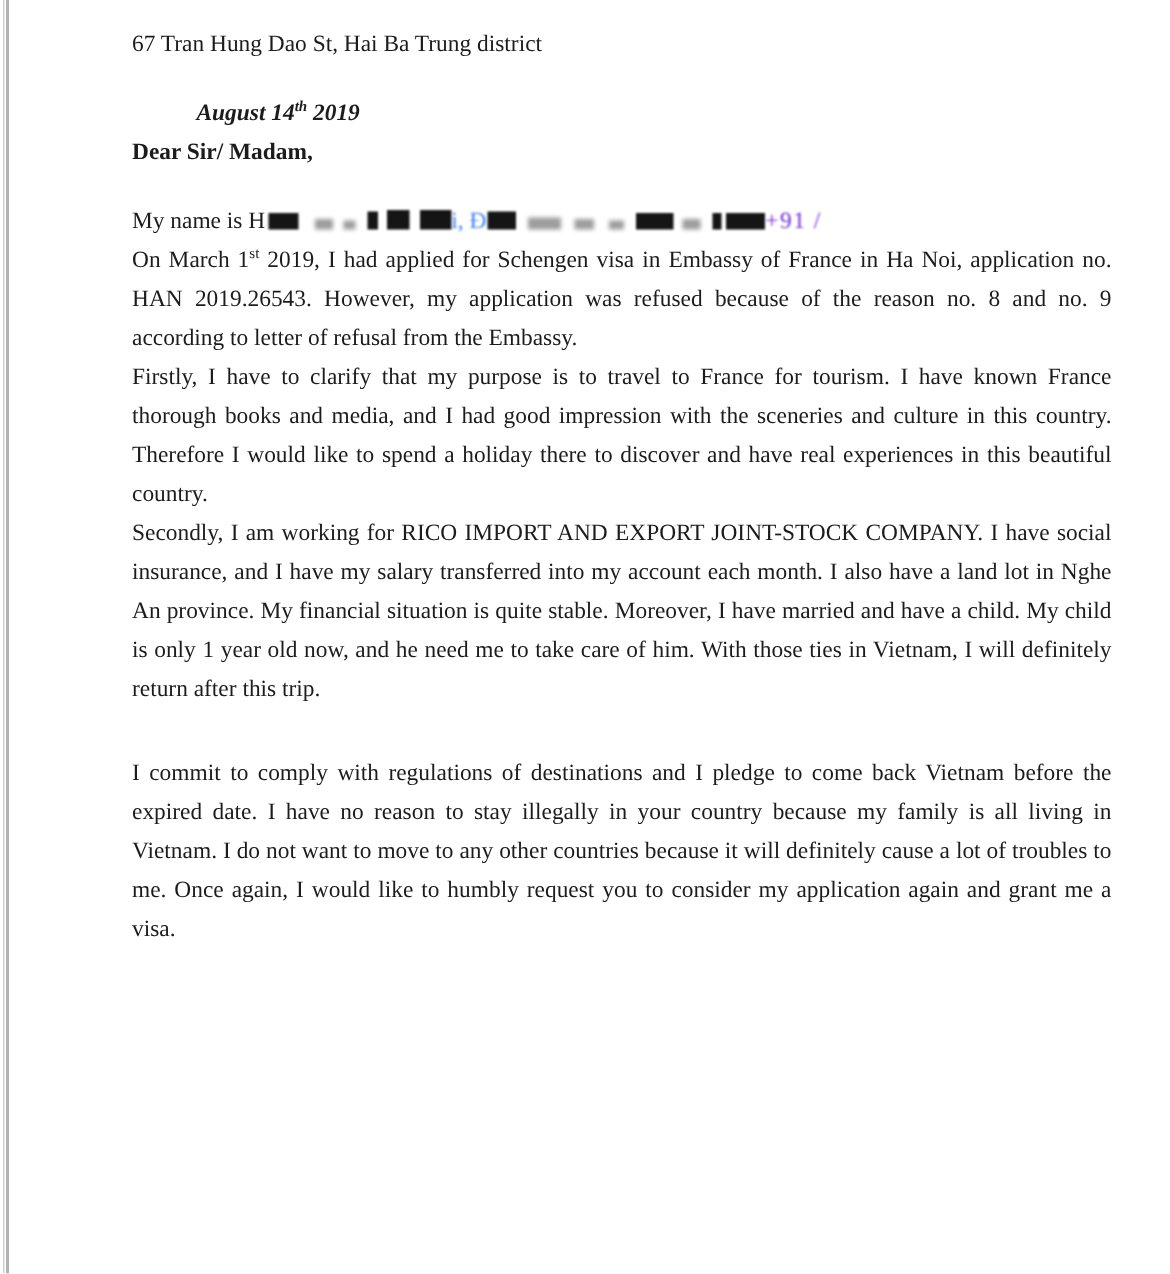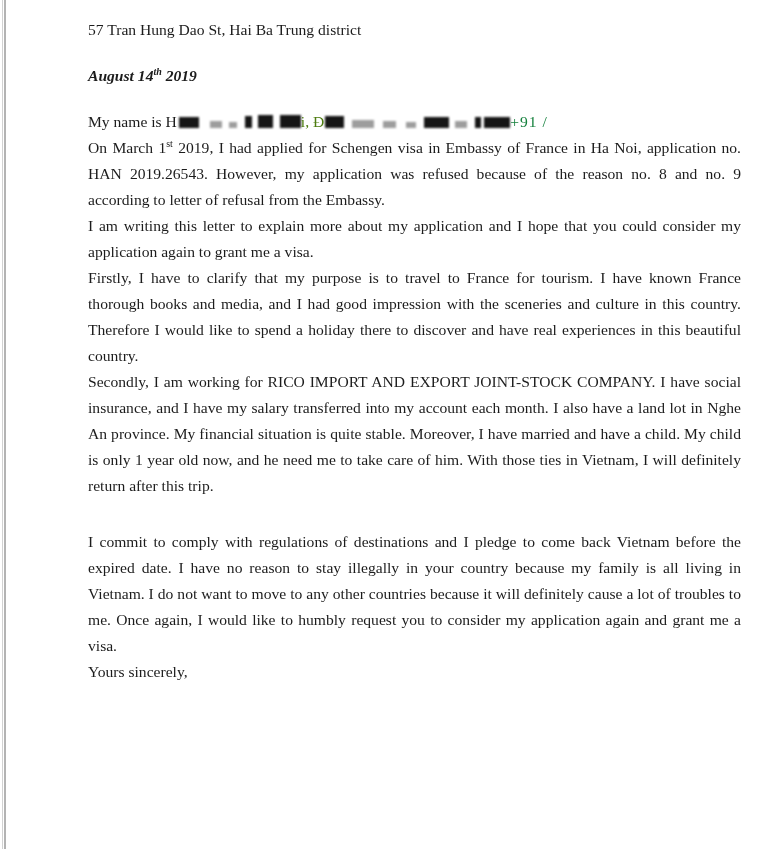--- a/index.html
+++ b/index.html
@@ -34,20 +34,21 @@
     width: 653px;
     font-size: 15.6px;
     line-height: 26px;
   }
   .addr-line { margin: 0; }
   .spacer-20 { height: 20px; }
   .spacer-30 { height: 30px; }
   .date-line {
     font-weight: bold;
     font-style: italic;
+    margin-left: 43px;
   }
   .salutation-line { font-weight: bold; }
   sup {
     font-size: 10px;
     line-height: 0;
     vertical-align: super;
   }
   p.body-par {
     margin: 0;
     text-align: justify;
@@ -59,60 +60,59 @@
     filter: blur(0.8px);
     vertical-align: -1px;
   }
   .red-l {
     display: inline-block;
     background: #9d9d9d;
     filter: blur(1.3px);
     vertical-align: -1px;
   }
   .frag-mid {
-    color: #4d7c0f;
+    color: #3b82f6;
     filter: blur(0.7px);
     text-align: center;
   }
   .frag-end {
-    color: #15803d;
+    color: #6d28d9;
     filter: blur(0.7px);
     letter-spacing: 1px;
   }
   .signoff-line { margin: 0; }
 </style>
 </head>
 <body>
 
 <div class="edge-line-outer"></div>
 <div class="edge-line-inner"></div>
 
 <div class="content">
 
   <div class="recipient-address">
-    <div class="addr-line">57 Tran Hung Dao St, Hai Ba Trung district</div>
+    <div class="addr-line">67 Tran Hung Dao St, Hai Ba Trung district</div>
   </div>
 
   <div class="spacer-20"></div>
 
   <div class="date-line"><span>August 14</span><sup>th</sup><span> 2019</span></div>
 
+  <div class="salutation-line">Dear Sir/ Madam,</div>
 
   <div class="spacer-20"></div>
 
   <div class="intro-line"><span>My name is H</span><span><span class="red-d" style="width:20px;height:11px;margin-left:2px;"></span><span class="red-l" style="width:12px;height:7px;margin-left:11px;"></span><span class="red-l" style="width:8px;height:6px;margin-left:7px;"></span><span class="red-d" style="width:7px;height:12px;margin-left:8px;"></span><span class="red-d" style="width:15px;height:13px;margin-left:6px;"></span><span class="red-d" style="width:21px;height:13px;margin-left:7px;"></span><span class="frag-mid">i, Đ</span><span class="red-d" style="width:19px;height:12px;margin-left:1px;"></span><span class="red-l" style="width:22px;height:8px;margin-left:8px;"></span><span class="red-l" style="width:13px;height:7px;margin-left:9px;"></span><span class="red-l" style="width:10px;height:6px;margin-left:10px;"></span><span class="red-d" style="width:25px;height:11px;margin-left:8px;"></span><span class="red-l" style="width:12px;height:7px;margin-left:6px;"></span><span class="red-d" style="width:6px;height:11px;margin-left:8px;"></span><span class="red-d" style="width:26px;height:11px;margin-left:3px;"></span></span><span class="frag-end">+91 /</span></div>
 
   <p class="body-par"><span>On March 1</span><sup>st</sup><span> 2019, I had applied for Schengen visa in Embassy of France in Ha Noi, application no. HAN 2019.26543. However, my application was refused because of the reason no. 8 and no. 9 according to letter of refusal from the Embassy.</span></p>
 
-  <p class="body-par">I am writing this letter to explain more about my application and I hope that you could consider my application again to grant me a visa.</p>
 
   <p class="body-par">Firstly, I have to clarify that my purpose is to travel to France for tourism. I have known France thorough books and media, and I had good impression with the sceneries and culture in this country. Therefore I would like to spend a holiday there to discover and have real experiences in this beautiful country.</p>
 
   <p class="body-par">Secondly, I am working for RICO IMPORT AND EXPORT JOINT-STOCK COMPANY. I have social insurance, and I have my salary transferred into my account each month. I also have a land lot in Nghe An province. My financial situation is quite stable. Moreover, I have married and have a child. My child is only 1 year old now, and he need me to take care of him. With those ties in Vietnam, I will definitely return after this trip.</p>
 
 
   <div class="spacer-30"></div>
 
   <p class="body-par">I commit to comply with regulations of destinations and I pledge to come back Vietnam before the expired date. I have no reason to stay illegally in your country because my family is all living in Vietnam. I do not want to move to any other countries because it will definitely cause a lot of troubles to me. Once again, I would like to humbly request you to consider my application again and grant me a visa.</p>
 
-  <p class="signoff-line">Yours sincerely,</p>
 
 </div>
 
 </body></html>

